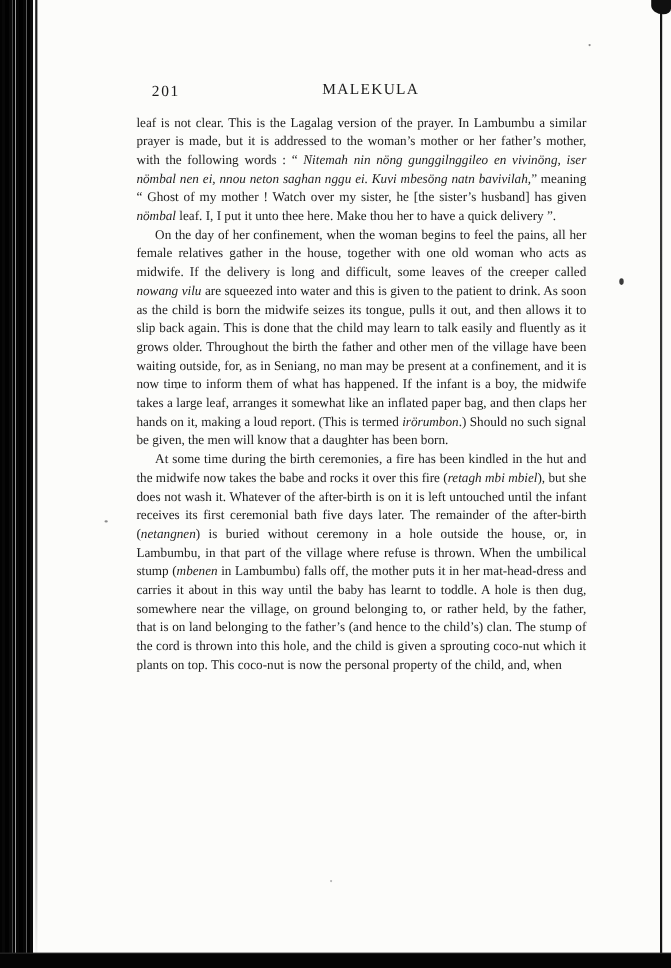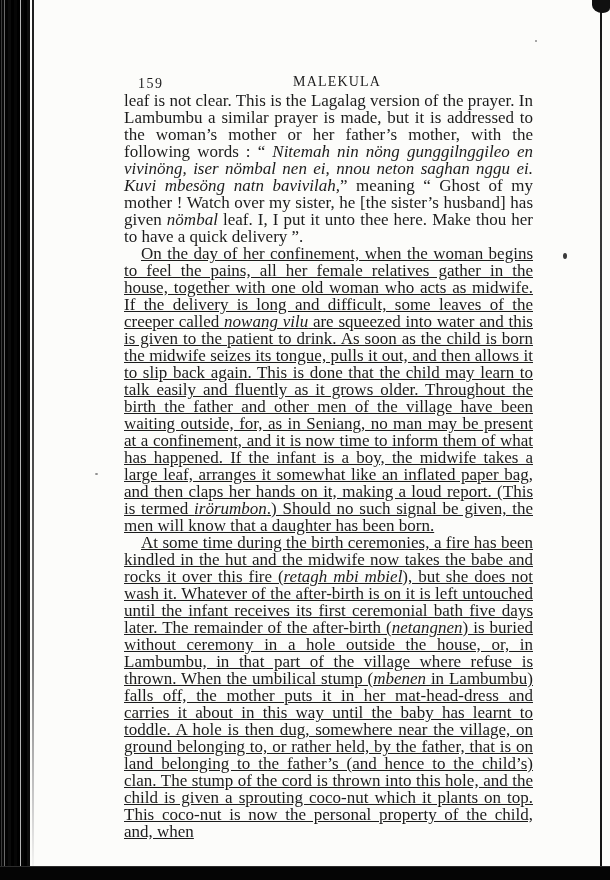--- a/index.html
+++ b/index.html
@@ -43,36 +43,36 @@
   }
   .pagenum{
     position:absolute;left:138px;top:76px;
     font-size:14px;letter-spacing:1.5px;color:var(--ink,#1c1c1c);
   }
   .runhead{
     position:absolute;left:293px;top:74px;
     font-size:14px;letter-spacing:1.2px;color:var(--ink,#1c1c1c);
   }
   .column{
-    position:absolute;left:124px;top:92px;width:409px;
-    font-size:17px;line-height:17px;color:var(--ink,#1c1c1c);
+    position:absolute;left:124px;top:103px;width:409px;
+    font-size:12px;line-height:17px;color:var(--ink,#1c1c1c);
     text-align:justify;
     -webkit-font-smoothing:antialiased;
   }
   .para{margin:0;text-align:justify;}
-  .para.indent{text-indent:17px;text-decoration:underline;}
+  .para.indent{text-indent:17px;}
   .it{font-style:italic;}
   .speck{position:absolute;border-radius:50%;}
 </style>
 </head>
 <body>
 
 <div class="scan">
 
-  <div class="pagenum">159</div>
+  <div class="pagenum">201</div>
   <div class="runhead">MALEKULA</div>
 
   <div class="column" id="text-column">
       <p class="para"><span>leaf is not clear.  This is the Lagalag version of the prayer.  In Lambumbu a similar prayer is made, but it is addressed to the woman’s mother or her father’s mother, with the following words :  “ </span><span class="it">Nitemah nin nöng gunggilnggileo en vivinöng, iser nömbal nen ei, nnou neton saghan nggu ei.  Kuvi mbesöng natn bavivilah,</span><span>” meaning “ Ghost of my mother !  Watch over my sister, he [the sister’s husband] has given </span><span class="it">nömbal</span><span> leaf.  I, I put it unto thee here.  Make thou her to have a quick delivery ”.</span></p>
       <p class="para indent"><span>On the day of her confinement, when the woman begins to feel the pains, all her female relatives gather in the house, together with one old woman who acts as midwife.  If the delivery is long and difficult, some leaves of the creeper called </span><span class="it">nowang vilu</span><span> are squeezed into water and this is given to the patient to drink.  As soon as the child is born the midwife seizes its tongue, pulls it out, and then allows it to slip back again.  This is done that the child may learn to talk easily and fluently as it grows older.  Throughout the birth the father and other men of the village have been waiting outside, for, as in Seniang, no man may be present at a confinement, and it is now time to inform them of what has happened.  If the infant is a boy, the midwife takes a large leaf, arranges it somewhat like an inflated paper bag, and then claps her hands on it, making a loud report.  (This is termed </span><span class="it">irörumbon</span><span>.)  Should no such signal be given, the men will know that a daughter has been born.</span></p>
       <p class="para indent"><span>At some time during the birth ceremonies, a fire has been kindled in the hut and the midwife now takes the babe and rocks it over this fire (</span><span class="it">retagh mbi mbiel</span><span>), but she does not wash it.  Whatever of the after-birth is on it is left untouched until the infant receives its first ceremonial bath five days later.  The remainder of the after-birth (</span><span class="it">netangnen</span><span>) is buried without ceremony in a hole outside the house, or, in Lambumbu, in that part of the village where refuse is thrown.  When the umbilical stump (</span><span class="it">mbenen</span><span> in Lambumbu) falls off, the mother puts it in her mat-head-dress and carries it about in this way until the baby has learnt to toddle.  A hole is then dug, somewhere near the village, on ground belonging to, or rather held, by the father, that is on land belonging to the father’s (and hence to the child’s) clan.  The stump of the cord is thrown into this hole, and the child is given a sprouting coco-nut which it plants on top.  This coco-nut is now the personal property of the child, and, when</span></p>
     </div>
 
   <div class="binding"></div>
   <div class="binding-streak"></div>

